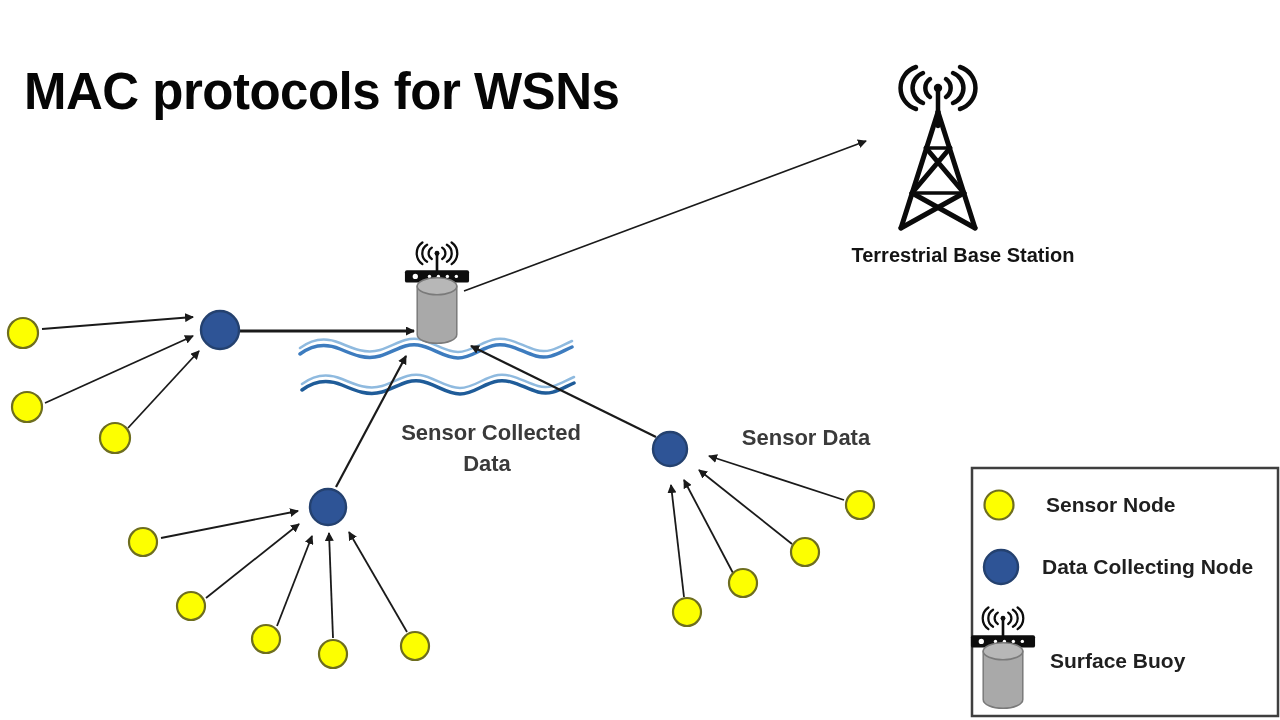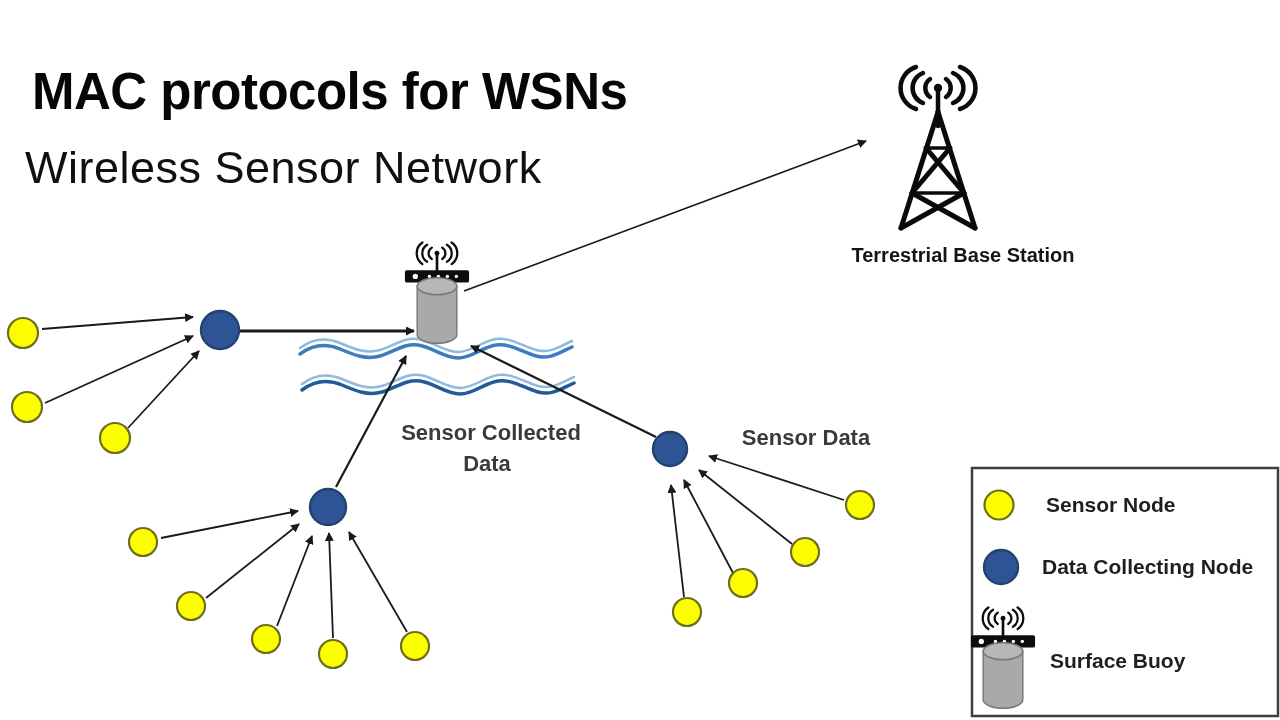--- a/index.html
+++ b/index.html
@@ -1,18 +1,18 @@
 <!DOCTYPE html>
 <html style="--sensor-node-fill: #FDFF00; --sensor-node-stroke: #6E6E1F; --collector-fill: #2E5496; --collector-stroke: #24416F; --arrow: #1a1a1a; --wave-light: #8FBADF; --wave-mid: #3D7CBF; --wave-dark: #1F5C99; --buoy-gray: #A9A9A9; --legend-border: #3F3F3F;"><head>
 <meta charset="utf-8">
 <style>
   html,body{margin:0;padding:0;background:#ffffff;}
   #stage{position:relative;width:1280px;height:720px;background:#ffffff;overflow:hidden;
          font-family:"Liberation Sans",sans-serif;}
-  .title{position:absolute;left:32px;top:62px;font-size:51px;font-weight:800;
+  .title{position:absolute;left:24px;top:62px;font-size:51px;font-weight:800;
          letter-spacing:-0.5px;color:#060606;white-space:nowrap;}
   .subtitle{position:absolute;left:25px;top:142px;font-size:45px;font-weight:400;
             letter-spacing:0.5px;color:#101010;white-space:nowrap;}
   svg{position:absolute;left:0;top:0;}
   svg text{font-family:"Liberation Sans",sans-serif;}
   .arrow{stroke:var(--arrow,#1a1a1a);fill:none;}
   .sensor{fill:var(--sensor-node-fill,#FDFF00);stroke:var(--sensor-node-stroke,#6E6E1F);stroke-width:2.2;}
   .collector{fill:var(--collector-fill,#2E5496);stroke:var(--collector-stroke,#24416F);stroke-width:2.4;}
   .wave{fill:none;stroke-linecap:round;}
   .wave-light{stroke:var(--wave-light,#8FBADF);stroke-width:2.5;}
@@ -22,21 +22,20 @@
   .dlabel{font-size:22px;font-weight:700;fill:#3a3a3a;}
   .legend-label{font-size:21px;font-weight:700;fill:#1f1f1f;}
   .bslabel{font-size:20px;font-weight:700;fill:#141414;}
 </style>
 </head>
 <body>
 
 <div id="stage">
 
   <div class="title">MAC protocols for WSNs</div>
-  <div class="subtitle">Wireless Sensor Network</div>
 
   <svg id="diagram" width="1280" height="720" viewBox="0 0 1280 720">
 
     <defs>
       <marker id="ah" markerWidth="9" markerHeight="9" refX="8" refY="4.5" orient="auto" markerUnits="userSpaceOnUse">
         <path d="M0,0 L9,4.5 L0,9 Z" fill="#1a1a1a"></path>
       </marker>
 
       <path id="wavepath" d="M300,354 C312,345 326,343 340,349 C354,355 366,360 380,356
         C394,352 404,343 418,345 C432,347 444,358 458,358 C472,358 482,347 496,345

